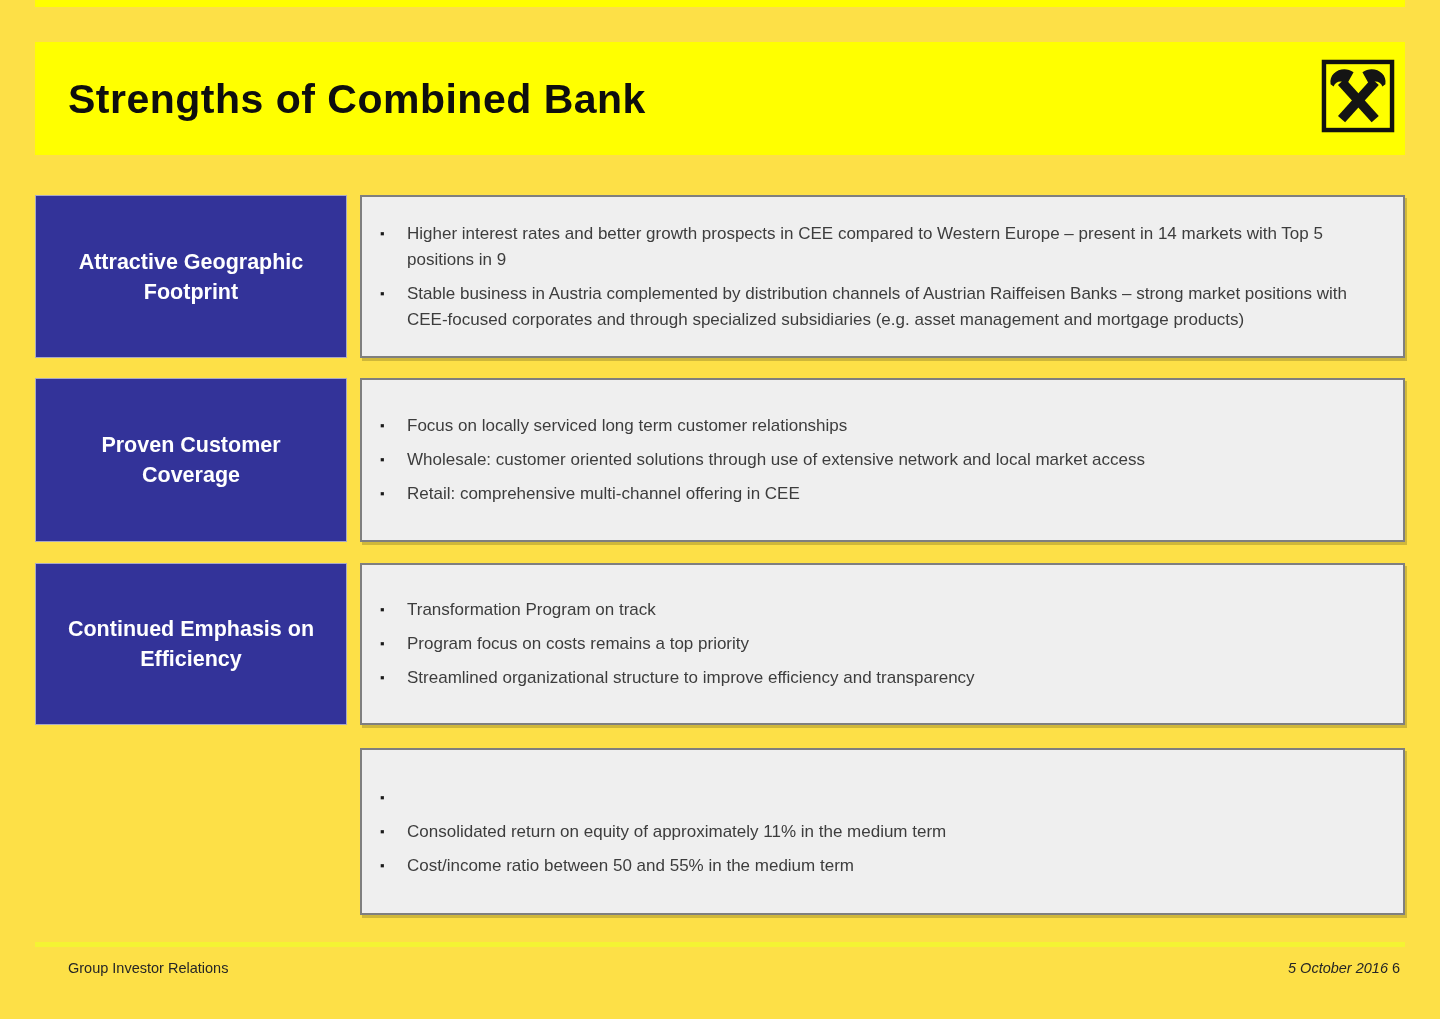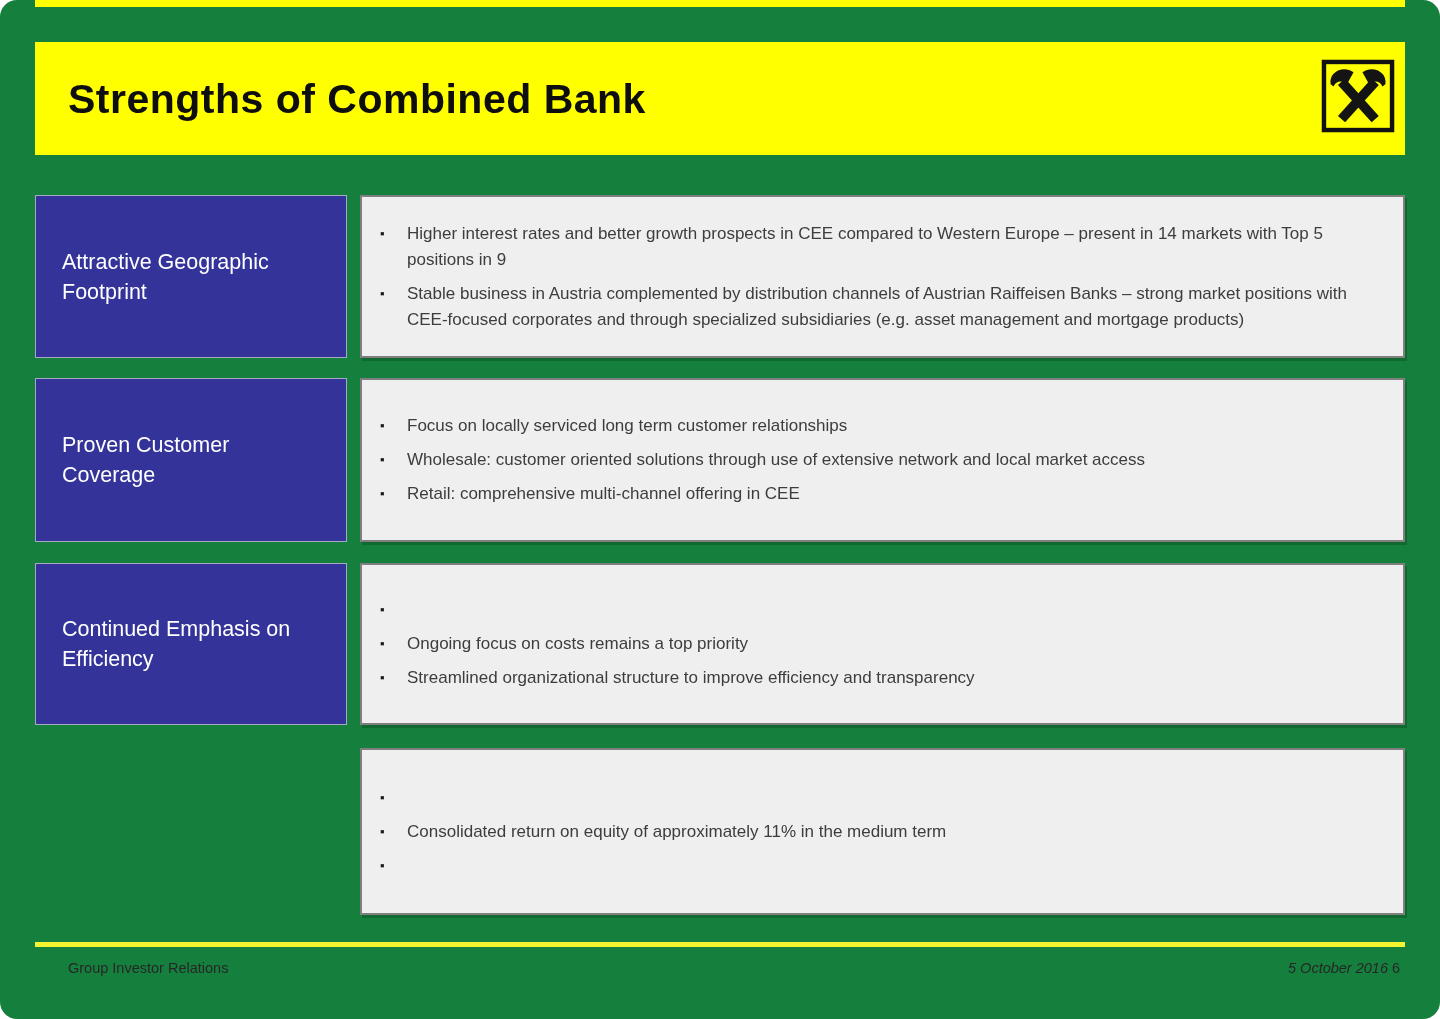--- a/index.html
+++ b/index.html
@@ -1,17 +1,17 @@
 <!DOCTYPE html>
 <html><head>
 <meta charset="utf-8">
 <style>
   html,body{margin:0;padding:0;background:#ffffff;}
-  .slide{position:relative;width:1440px;height:1019px;background:#15803d;overflow:hidden;
-         font-family:"Liberation Sans", sans-serif;border-radius:17px;}
+  .slide{position:relative;width:1440px;height:1019px;background:#fde047;overflow:hidden;
+         font-family:"Liberation Sans", sans-serif;}
 
   
   .strip{position:absolute;left:35px;width:1370px;background:#ffff00;}
   .strip.top{top:0;height:7px;}
   .strip.footline{top:942px;height:5px;background:#f4f433;}
 
   
   .titlebar{position:absolute;left:35px;top:42px;width:1370px;height:113px;background:#ffff00;}
   .titlebar h1{position:absolute;left:33px;top:50%;transform:translateY(-50%);
                margin:0;font-size:41px;font-weight:bold;color:#0e0e0e;letter-spacing:.5px;}
@@ -20,22 +20,22 @@
 
   
   .row{position:absolute;left:35px;width:1370px;}
   .r1{top:195px;height:163px;}
   .r2{top:378px;height:164px;}
   .r3{top:563px;height:162px;}
   .r4{top:748px;height:167px;}
 
   .head{position:absolute;left:0;top:0;bottom:0;width:312px;background:#333399;
         border:1px solid #a9a9c4;box-sizing:border-box;
-        display:flex;align-items:center;justify-content:center;
-        color:#ffffff;font-weight:normal;font-size:21.5px;line-height:30px;padding:0 26px;}
+        display:flex;align-items:center;justify-content:center;text-align:center;
+        color:#ffffff;font-weight:bold;font-size:21.5px;line-height:30px;padding:0 26px;}
   .panel{position:absolute;left:325px;right:0;top:0;bottom:0;background:#efefef;
          border:2px solid #7f7f7f;box-sizing:border-box;box-shadow:2px 3px 0 rgba(0,0,0,.18);
          display:flex;align-items:center;}
   .panel ul{list-style:none;margin:0;padding:8px 26px 8px 18px;width:100%;box-sizing:border-box;}
   .panel li{display:flex;margin:8px 0;}
   .bg{flex:0 0 27px;font-size:13px;line-height:26px;color:#1a1a1a;}
   .bt{font-size:17px;line-height:26px;color:#3d3d3d;}
 
   
   .footer{position:absolute;left:35px;right:35px;top:956px;height:24px;line-height:24px;
@@ -101,24 +101,25 @@
       </ul>
     </div>
   </section>
 
   <section class="row r3">
     <div class="head">Continued Emphasis on Efficiency</div>
     <div class="panel">
       <ul>
         <li>
           <span class="bg">▪</span>
+          <span class="bt">Transformation Program on track</span>
         </li>
         <li>
           <span class="bg">▪</span>
-          <span class="bt">Ongoing focus on costs remains a top priority</span>
+          <span class="bt">Program focus on costs remains a top priority</span>
         </li>
         <li>
           <span class="bg">▪</span>
           <span class="bt">Streamlined organizational structure to improve efficiency and transparency</span>
         </li>
       </ul>
     </div>
   </section>
 
   <section class="row r4">
@@ -126,20 +127,21 @@
       <ul>
         <li>
           <span class="bg">▪</span>
         </li>
         <li>
           <span class="bg">▪</span>
           <span class="bt">Consolidated return on equity of approximately 11% in the medium term</span>
         </li>
         <li>
           <span class="bg">▪</span>
+          <span class="bt">Cost/income ratio between 50 and 55% in the medium term</span>
         </li>
       </ul>
     </div>
   </section>
 
   <div class="strip footline"></div>
 
   <footer class="footer">
     <span class="f-left">Group Investor Relations</span>
     <span class="f-date">5 October 2016</span>

